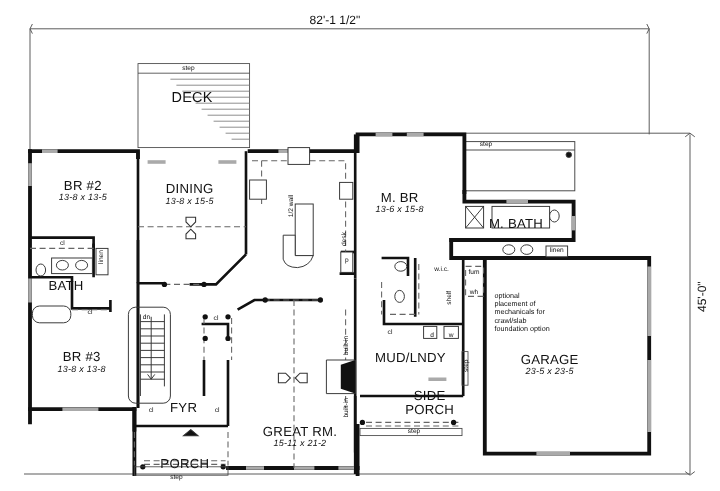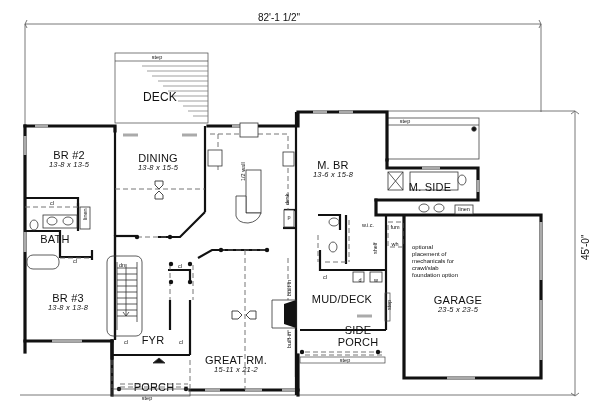--- a/index.html
+++ b/index.html
@@ -238,67 +238,67 @@
   <g stroke="#444" stroke-width="0.7" fill="none">
     <rect x="112" y="389" width="78" height="7"></rect>
     <rect x="300" y="357" width="85" height="6"></rect>
     <rect x="385" y="293" width="5" height="28"></rect>
   </g>
 </svg>
 
 <div class="overall" style="left:258px;top:12px;">82'-1 1/2"</div>
 <div class="overall" style="left:580px;top:260px;transform:rotate(-90deg);transform-origin:left top;">45'-0"</div>
 
-<div class="lbl room" style="left:160px;top:91px;font-size:12px;"><span>DECK</span></div>
+<div class="lbl room" style="left:160px;top:75px;font-size:12px;"><span>DECK</span></div>
 
 <div class="lbl room" style="left:69px;top:150px;">
   <span>BR #2</span>
   <span class="dim">13-8 x 13-5</span>
 </div>
 
 <div class="lbl room" style="left:158px;top:153px;">
   <span>DINING</span>
   <span class="dim">13-8 x 15-5</span>
 </div>
 
 
 <div class="lbl room" style="left:333px;top:160px;">
   <span>M. BR</span>
   <span class="dim">13-6 x 15-8</span>
 </div>
 
 
 <div class="lbl room" style="left:430px;top:182px;">
-  <span>M. SIDE</span>
+  <span>M. BATH</span>
 </div>
 
 <div class="lbl room" style="left:55px;top:234px;">
   <span>BATH</span>
 </div>
 
 <div class="lbl room" style="left:68px;top:293px;">
   <span>BR #3</span>
   <span class="dim">13-8 x 13-8</span>
 </div>
 
 <div class="lbl room" style="left:153px;top:335px;">
   <span>FYR</span>
 </div>
 
 <div class="lbl room" style="left:154px;top:382px;">
   <span>PORCH</span>
 </div>
 
-<div class="lbl room" style="left:236px;top:355px;">
+<div class="lbl room" style="left:250px;top:355px;">
   <span>GREAT RM.</span>
   <span class="dim">15-11 x 21-2</span>
 </div>
 
 <div class="lbl room" style="left:342px;top:294px;">
-  <span>MUD/DECK</span>
+  <span>MUD/LNDY</span>
 </div>
 
 <div class="lbl room" style="left:358px;top:325px;white-space:normal;width:50px;line-height:1.05;">
   <span>SIDE PORCH</span>
 </div>
 
 <div class="lbl room" style="left:458px;top:295px;">
   <span>GARAGE</span>
   <span class="dim">23-5 x 23-5</span>
 </div>

